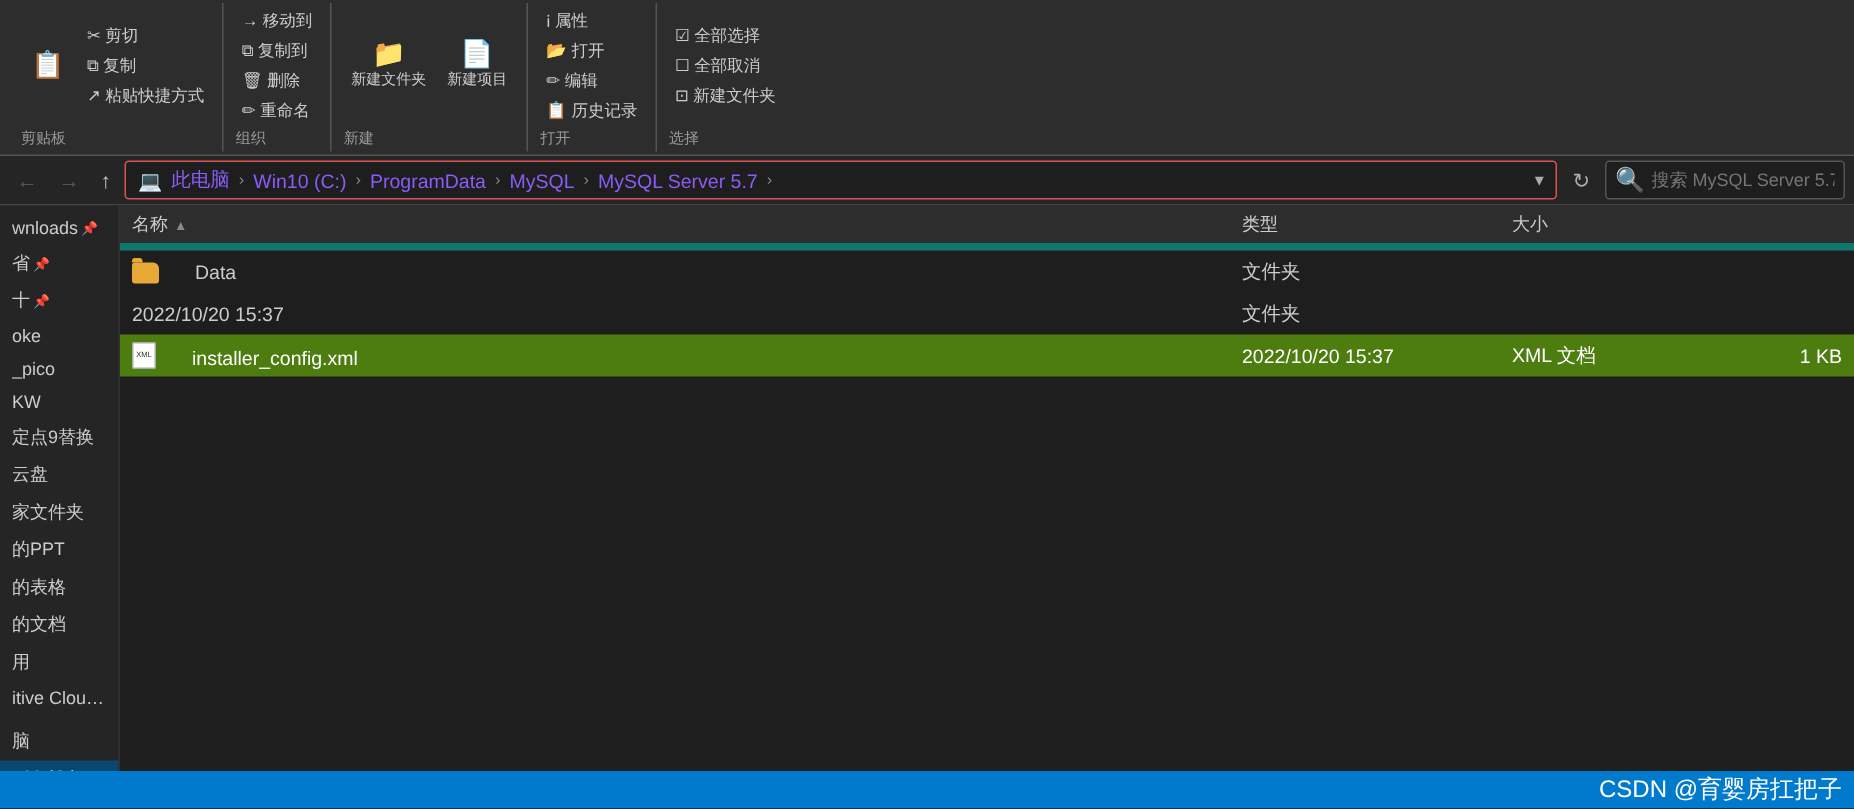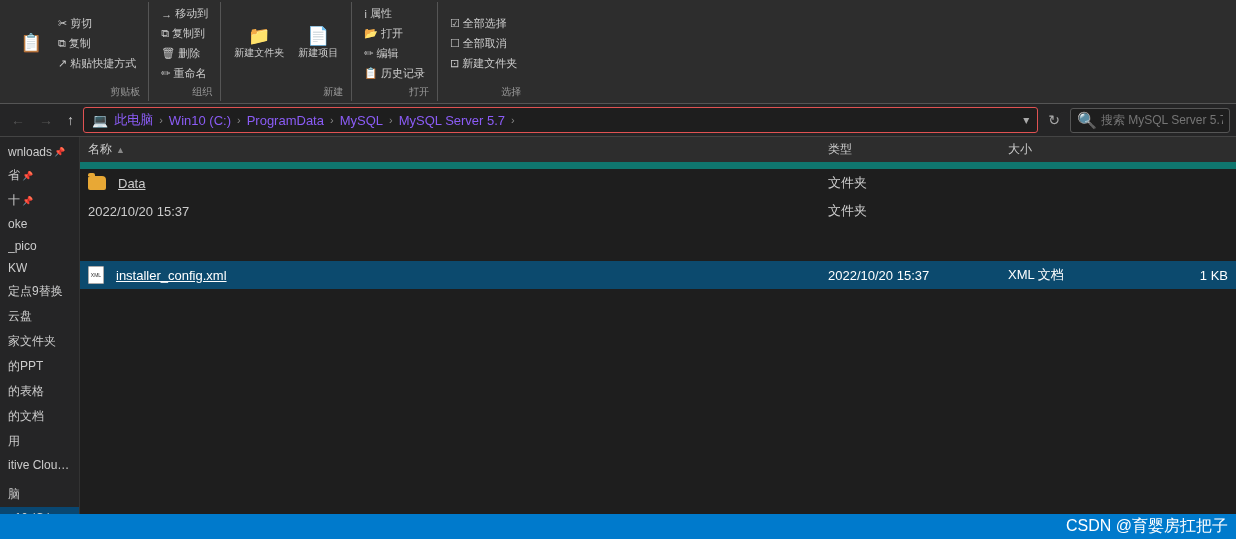--- a/index.html
+++ b/index.html
@@ -137,21 +137,21 @@
       flex: 1;
       background: #1e1e1e;
       display: flex;
       flex-direction: column;
       overflow: hidden;
     }
     .file-header {
       display: grid;
       grid-template-columns: 1fr 180px 140px 80px;
       background: #2d2d2d;
-      border-bottom: 7px solid #0f766e;
+      border-bottom: 5px solid #0f766e;
       padding: 4px 8px;
       font-size: 12px;
       color: #ccc;
     }
     .file-header-cell {
       display: flex;
       align-items: center;
       gap: 4px;
       user-select: none;
       cursor: pointer;
@@ -167,26 +167,25 @@
     .file-row {
       display: grid;
       grid-template-columns: 1fr 180px 140px 80px;
       padding: 4px 8px;
       font-size: 13px;
       color: #ccc;
       align-items: center;
       cursor: pointer;
       min-height: 28px;
     }
-    .file-row.selected { background: #0c4a6e; color: #fff; margin-top: 36px; }
+    .file-row.selected { background: #4d7c0f; color: #fff; }
     .file-name-cell {
       display: flex;
-      align-items: center;
-      gap: 12px;
-      text-decoration: underline;
+      align-items: flex-end;
+      gap: 24px;
     }
     .folder-icon {
       display: inline-block;
       width: 18px;
       height: 14px;
       background: #e8a835;
       border-radius: 2px 4px 2px 2px;
       position: relative;
       flex-shrink: 0;
     }
@@ -272,21 +271,21 @@
     .t-section:last-child { border-right: none; }
     .t-items {
       display: flex;
       align-items: center;
       gap: 4px;
       flex: 1;
     }
     .t-label {
       font-size: 10px;
       color: #999;
-      text-align: right;
+      text-align: left;
     }
     .t-btn {
       display: flex;
       flex-direction: column;
       align-items: center;
       cursor: pointer;
       padding: 2px 5px;
       border-radius: 3px;
       font-size: 10px;
       color: #ccc;

